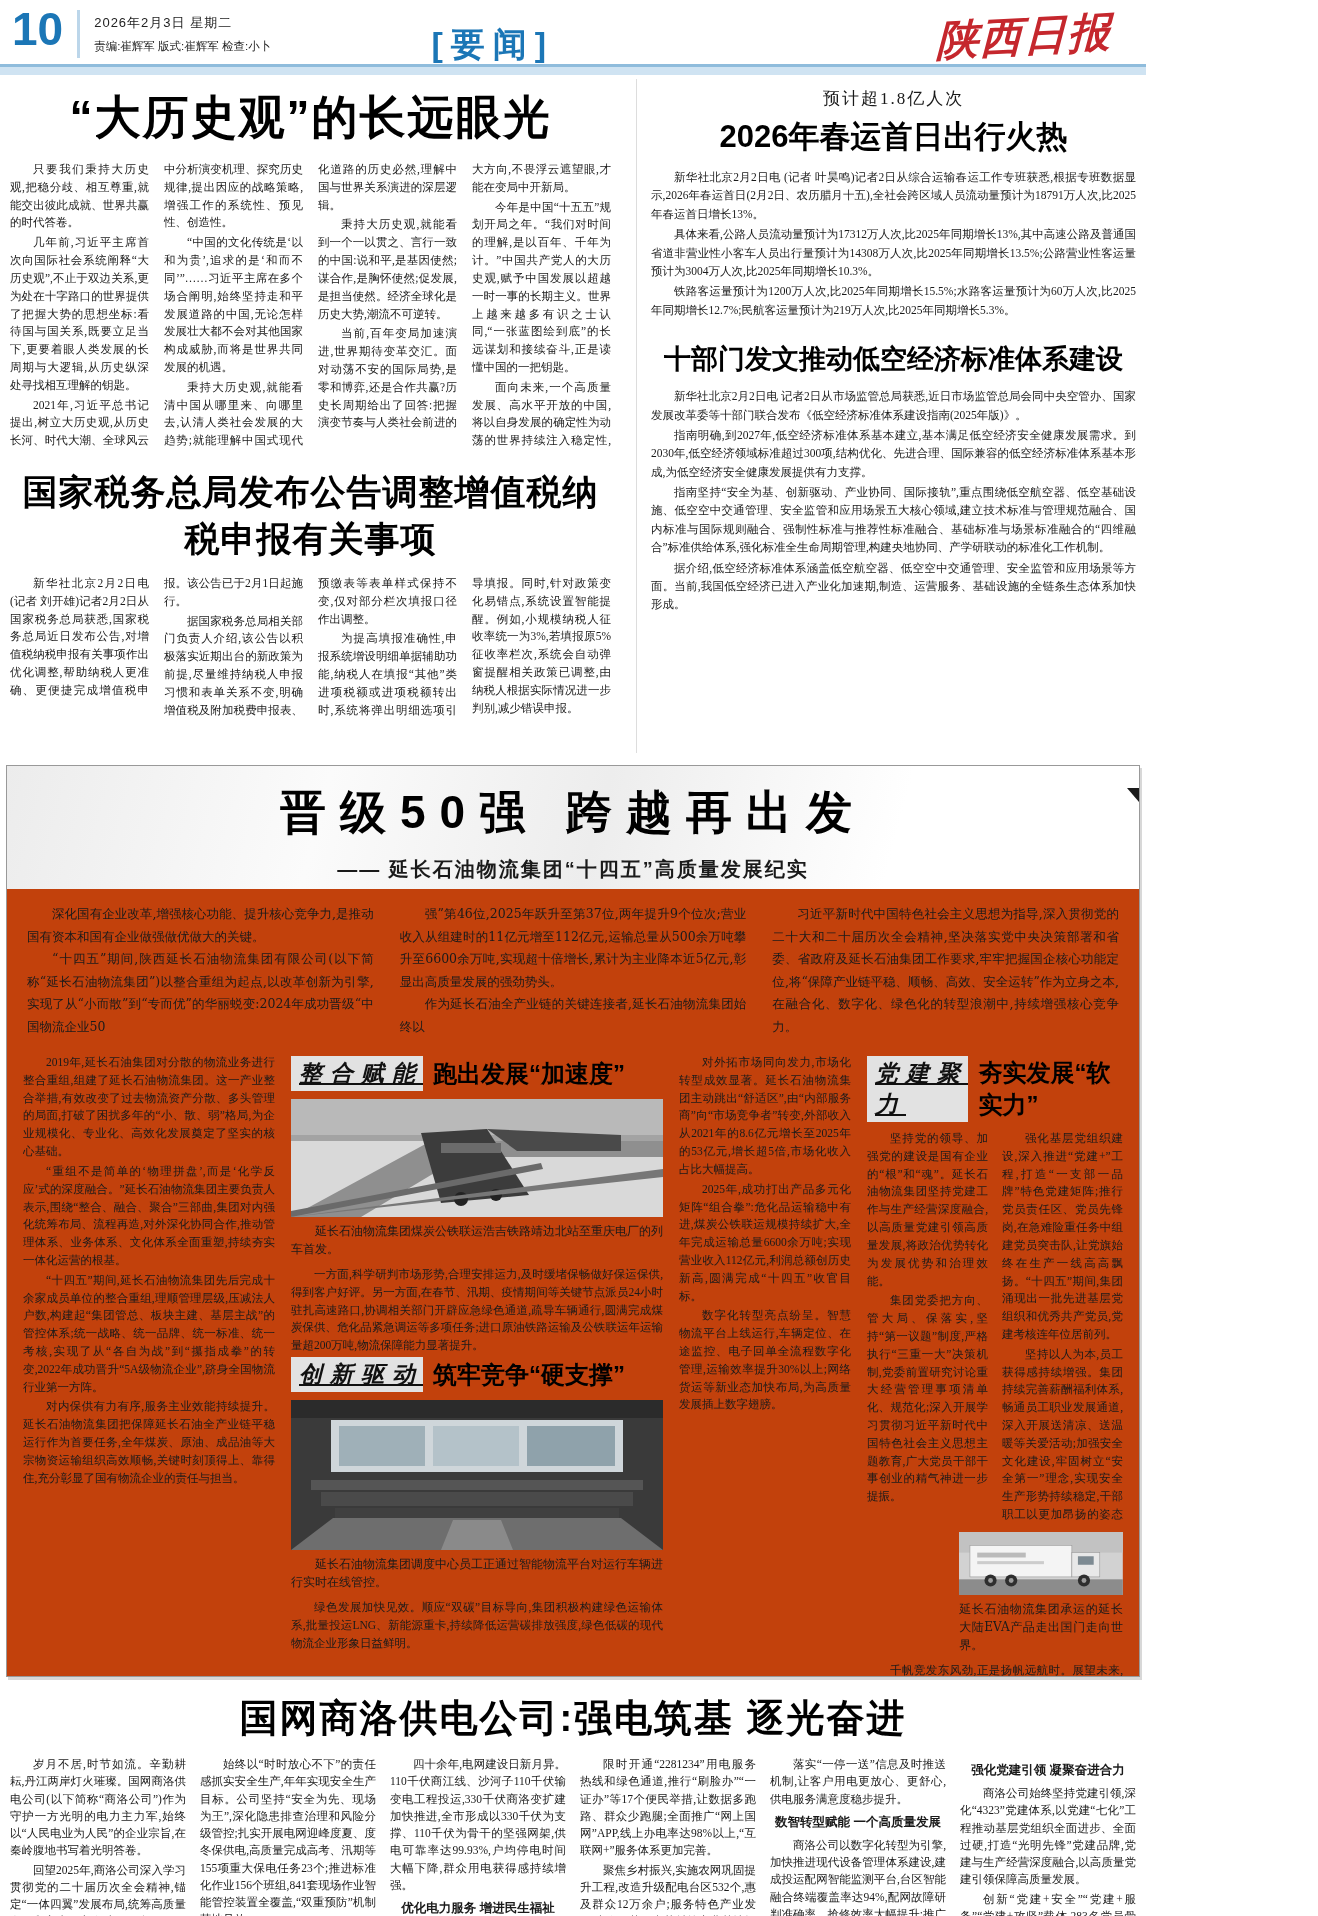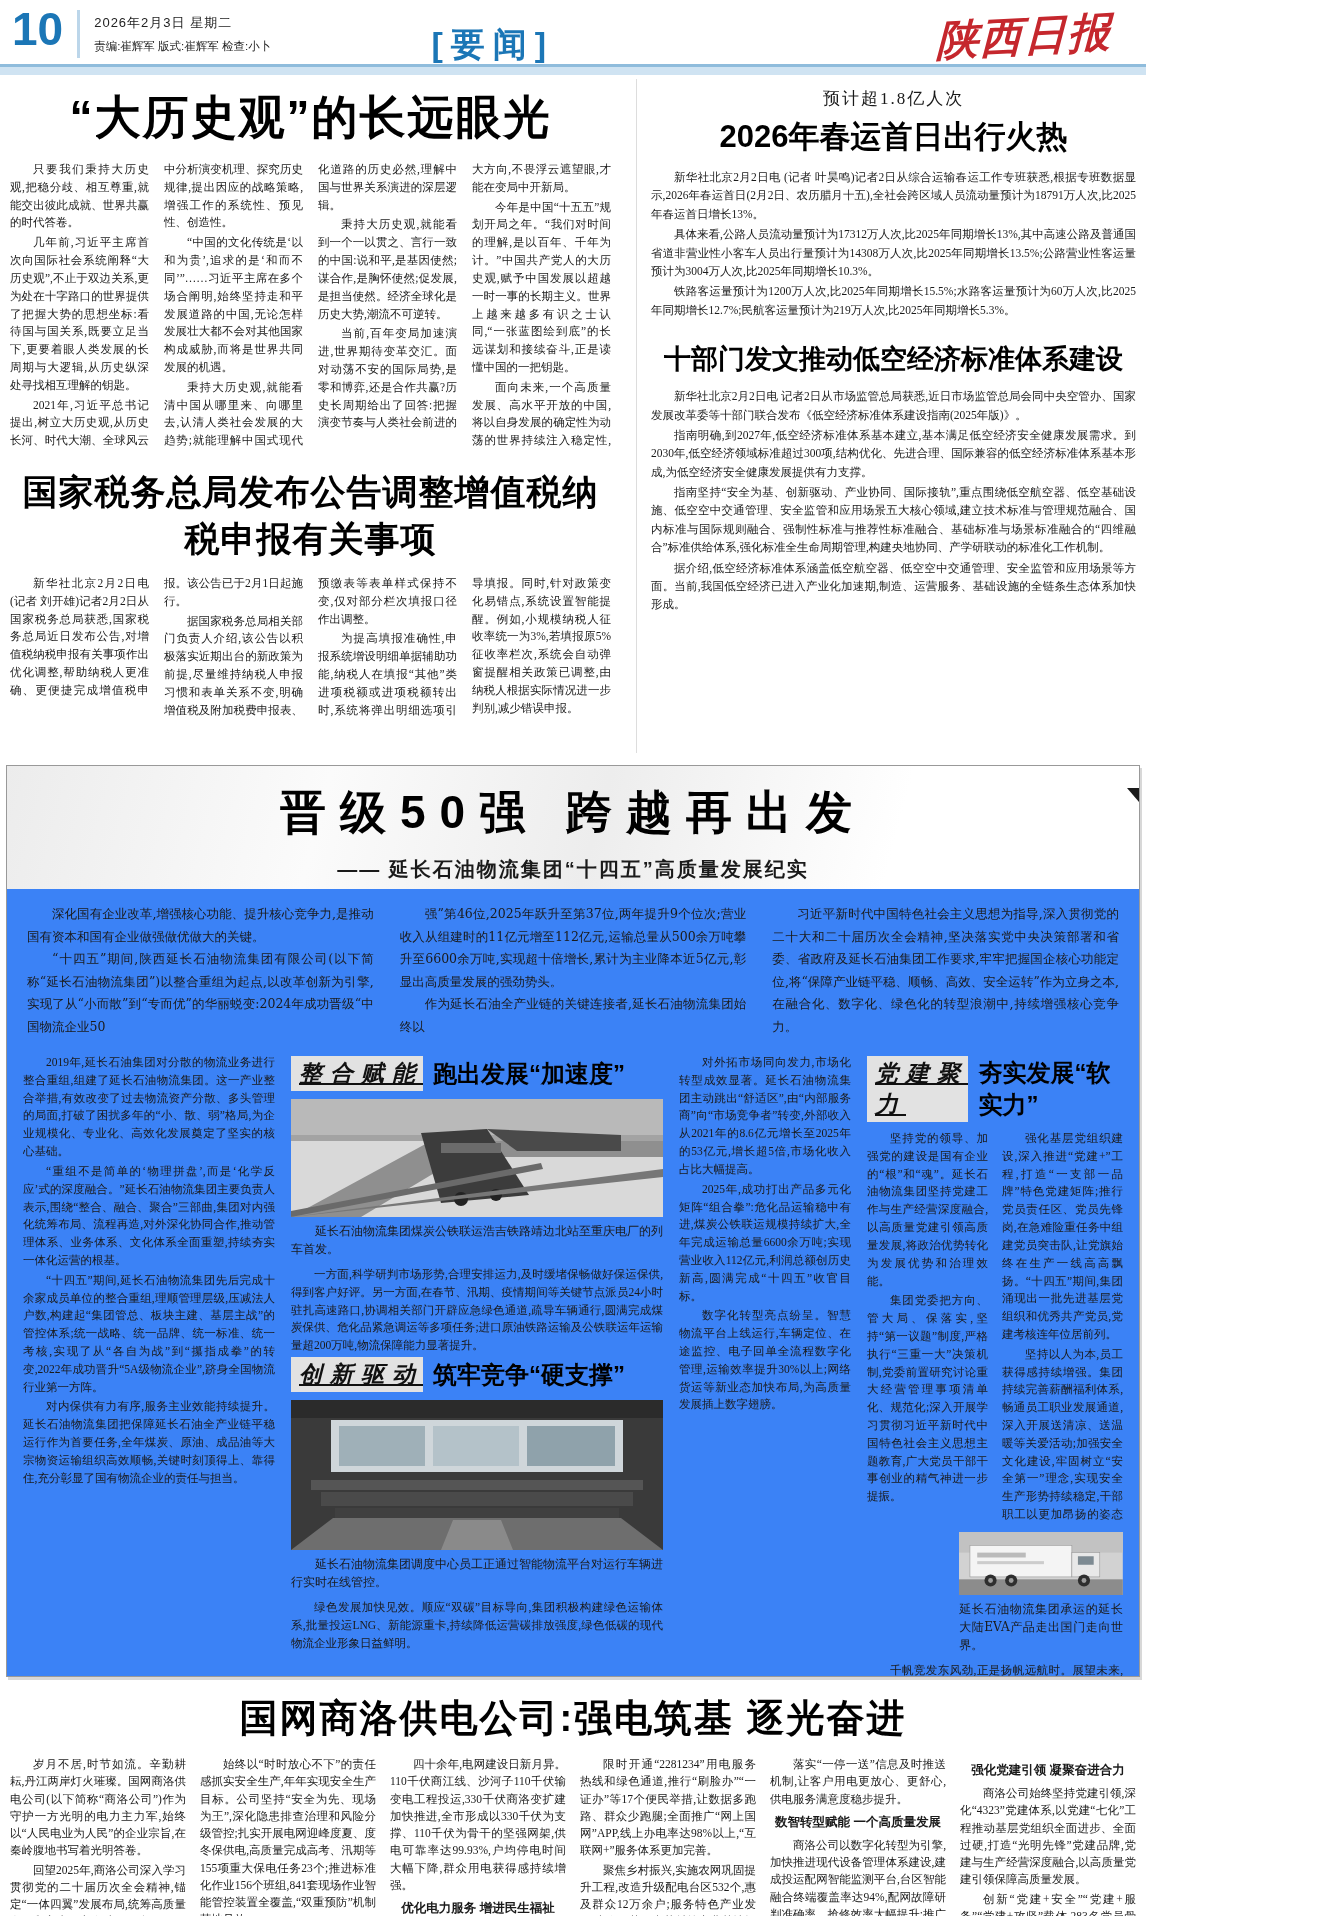--- a/index.html
+++ b/index.html
@@ -34,21 +34,21 @@
   .bodyp { font-size:11.5px; line-height:1.55; text-align:justify; text-indent:2em; margin-bottom:2px; }
   .top-right { border-left:1px solid #ddd; padding-left:14px; }
   .kicker { text-align:center; font-size:17px; margin-top:8px; letter-spacing:2px; }
   .right-headline { text-align:center; font-family:"Liberation Sans", sans-serif; font-weight:800; color:#000; }
   .h-a { font-size:31px; margin:6px 0 10px; }
   .h-b { font-size:27px; margin:22px 0 10px; }
   .right-body p { font-size:11.5px; line-height:1.6; text-align:justify; text-indent:2em; margin-bottom:2px; }
 
   
   .feature-box { margin:12px 6px 0; border:1px solid #999; box-shadow:2px 3px 0 #d8d8d8; position:relative;
-                 background:#3b82f6; height:912px; overflow:hidden; }
+                 background:#c2410c; height:912px; overflow:hidden; }
   .corner-accent { position:absolute; right:0; top:22px; width:0; height:0;
                    border-left:12px solid transparent; border-top:14px solid #1a1a1a; }
   .feature-head { background:linear-gradient(105deg,#ececec 0%,#fbfbfb 28%,#ededed 52%,#ffffff 78%);
                   padding:16px 0 6px; }
   .feature-headline { text-align:center; font-family:"Liberation Sans", sans-serif; font-weight:800;
                       font-size:46px; letter-spacing:14px; color:#000; }
   .feature-sub { text-align:center; font-weight:700; font-size:20px; margin-top:12px; letter-spacing:2px;
                  font-family:"Liberation Sans", sans-serif; }
   .intro-row { display:flex; gap:26px; padding:14px 20px 8px; }
   .intro-col { flex:1; }

